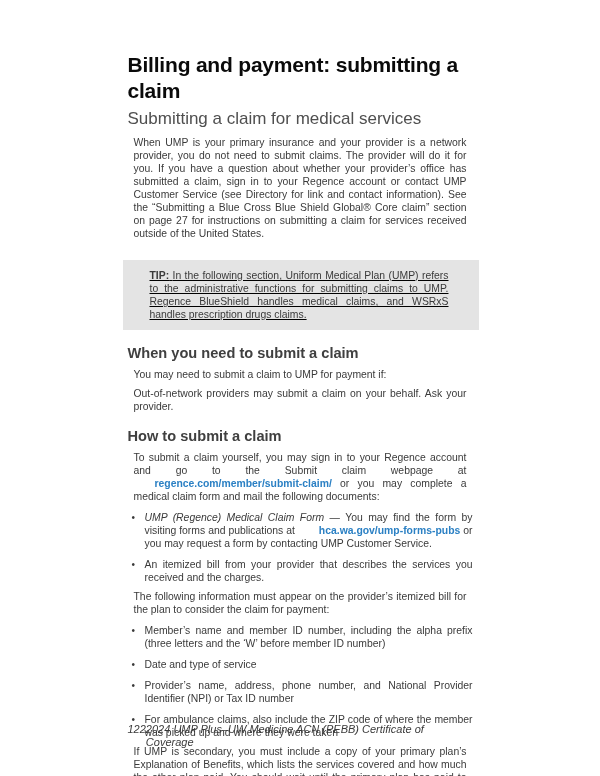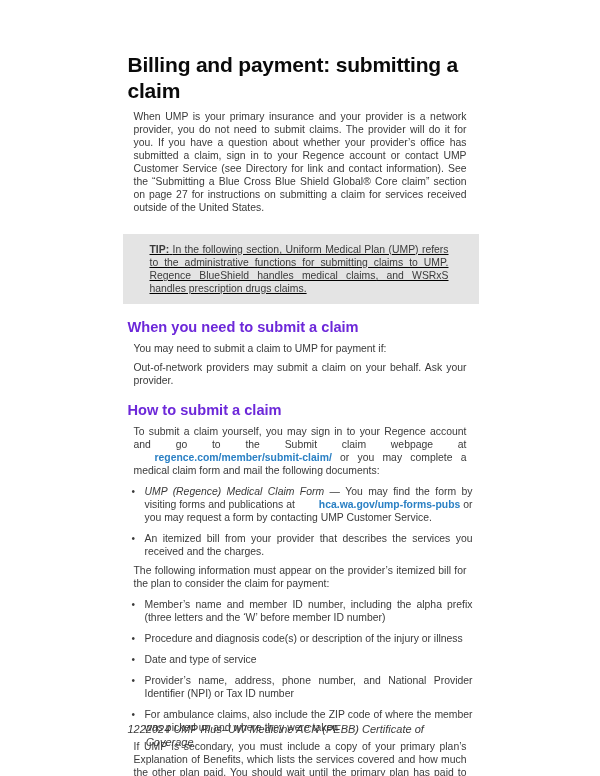--- a/index.html
+++ b/index.html
@@ -27,21 +27,21 @@
   }
   .tip-box {
     background:#e4e4e4;
     margin:20px -6px 0 -5px;
     padding:9px 30px 9px 27px;
     text-decoration:underline;
   }
   .tip-box p.body { margin:0; }
   h3.section-heading {
     margin:14px 0 0; font-size:14.6px; line-height:18px;
-    font-weight:700; color:#6d28d9;
+    font-weight:700; color:#404040;
   }
   ul.bullet-list { list-style:none; margin:1px 0 0; padding:0; }
   ul.bullet-list > li {
     position:relative; margin:8px 0 0; padding-left:17px;
     font-size:10.4px; line-height:13px; color:#3a3a3a; text-align:justify;
   }
   ul.bullet-list > li::before {
     content:"\2022";
     position:absolute; left:4px; top:0;
     font-size:10px; color:#3a3a3a;
@@ -55,20 +55,21 @@
     font-size:11px; line-height:13px; font-style:italic; color:#3a3a3a;
   }
 </style>
 </head>
 <body>
 
 <div class="page">
   <div class="content">
 
     <h1 class="doc-title">Billing and payment: submitting a claim</h1>
+    <h2 class="doc-subtitle">Submitting a claim for medical services</h2>
 
     <p class="body">When UMP is your primary insurance and your provider is a network provider, you do not need to submit claims. The provider will do it for you. If you have a question about whether your provider’s office has submitted a claim, sign in to your Regence account or contact UMP Customer Service (see Directory for link and contact information). See the “Submitting a Blue Cross Blue Shield Global® Core claim” section on page 27 for instructions on submitting a claim for services received outside of the United States.</p>
 
     <div class="tip-box">
       <p class="body"><span class="bold">TIP:</span> <span>In the following section, Uniform Medical Plan (UMP) refers to the administrative functions for submitting claims to UMP. Regence BlueShield handles medical claims, and WSRxS handles prescription drugs claims.</span></p>
     </div>
 
     <h3 class="section-heading">When you need to submit a claim</h3>
     <p class="body">You may need to submit a claim to UMP for payment if:</p>
     <p class="body">Out-of-network providers may submit a claim on your behalf. Ask your provider.</p>
@@ -77,21 +78,20 @@
     <p class="body"><span>To submit a claim yourself, you may sign in to your Regence account and go to the Submit claim webpage at </span><a class="inline-link">regence.com/member/submit-claim/</a><span> or you may complete a medical claim form and mail the following documents:</span></p>
 
     <ul class="bullet-list">
       <li><span class="italic">UMP (Regence) Medical Claim Form</span><span> — You may find the form by visiting forms and publications at </span><a class="inline-link">hca.wa.gov/ump-forms-pubs</a><span> or you may request a form by contacting UMP Customer Service.</span></li>
       <li><span>An itemized bill from your provider that describes the services you received and the charges.</span></li>
     </ul>
 
     <p class="body">The following information must appear on the provider’s itemized bill for the plan to consider the claim for payment:</p>
     <ul class="bullet-list">
       <li><span>Member’s name and member ID number, including the alpha prefix (three letters and the ‘W’ before member ID number)</span></li>
-      <li><span>Procedure and diagnosis code(s) or description of the injury or illness</span></li>
       <li><span>Date and type of service</span></li>
       <li><span>Provider’s name, address, phone number, and National Provider Identifier (NPI) or Tax ID number</span></li>
       <li><span>For ambulance claims, also include the ZIP code of where the member was picked up and where they were taken</span></li>
     </ul>
 
     <p class="body">If UMP is secondary, you must include a copy of your primary plan’s Explanation of Benefits, which lists the services covered and how much the other plan paid. You should wait until the primary plan has paid to submit a secondary claim to UMP, unless the primary plan’s processing of the claim is delayed. Claims not submitted to UMP within 12 months of the date of service will not be paid.</p>
     <p class="body">If we must request additional information, the processing of your claim may be delayed.</p>
     <p class="body"><span class="bold">Note:</span> <span>Be sure to make copies of your documents for your records.</span></p>
   </div>
 

